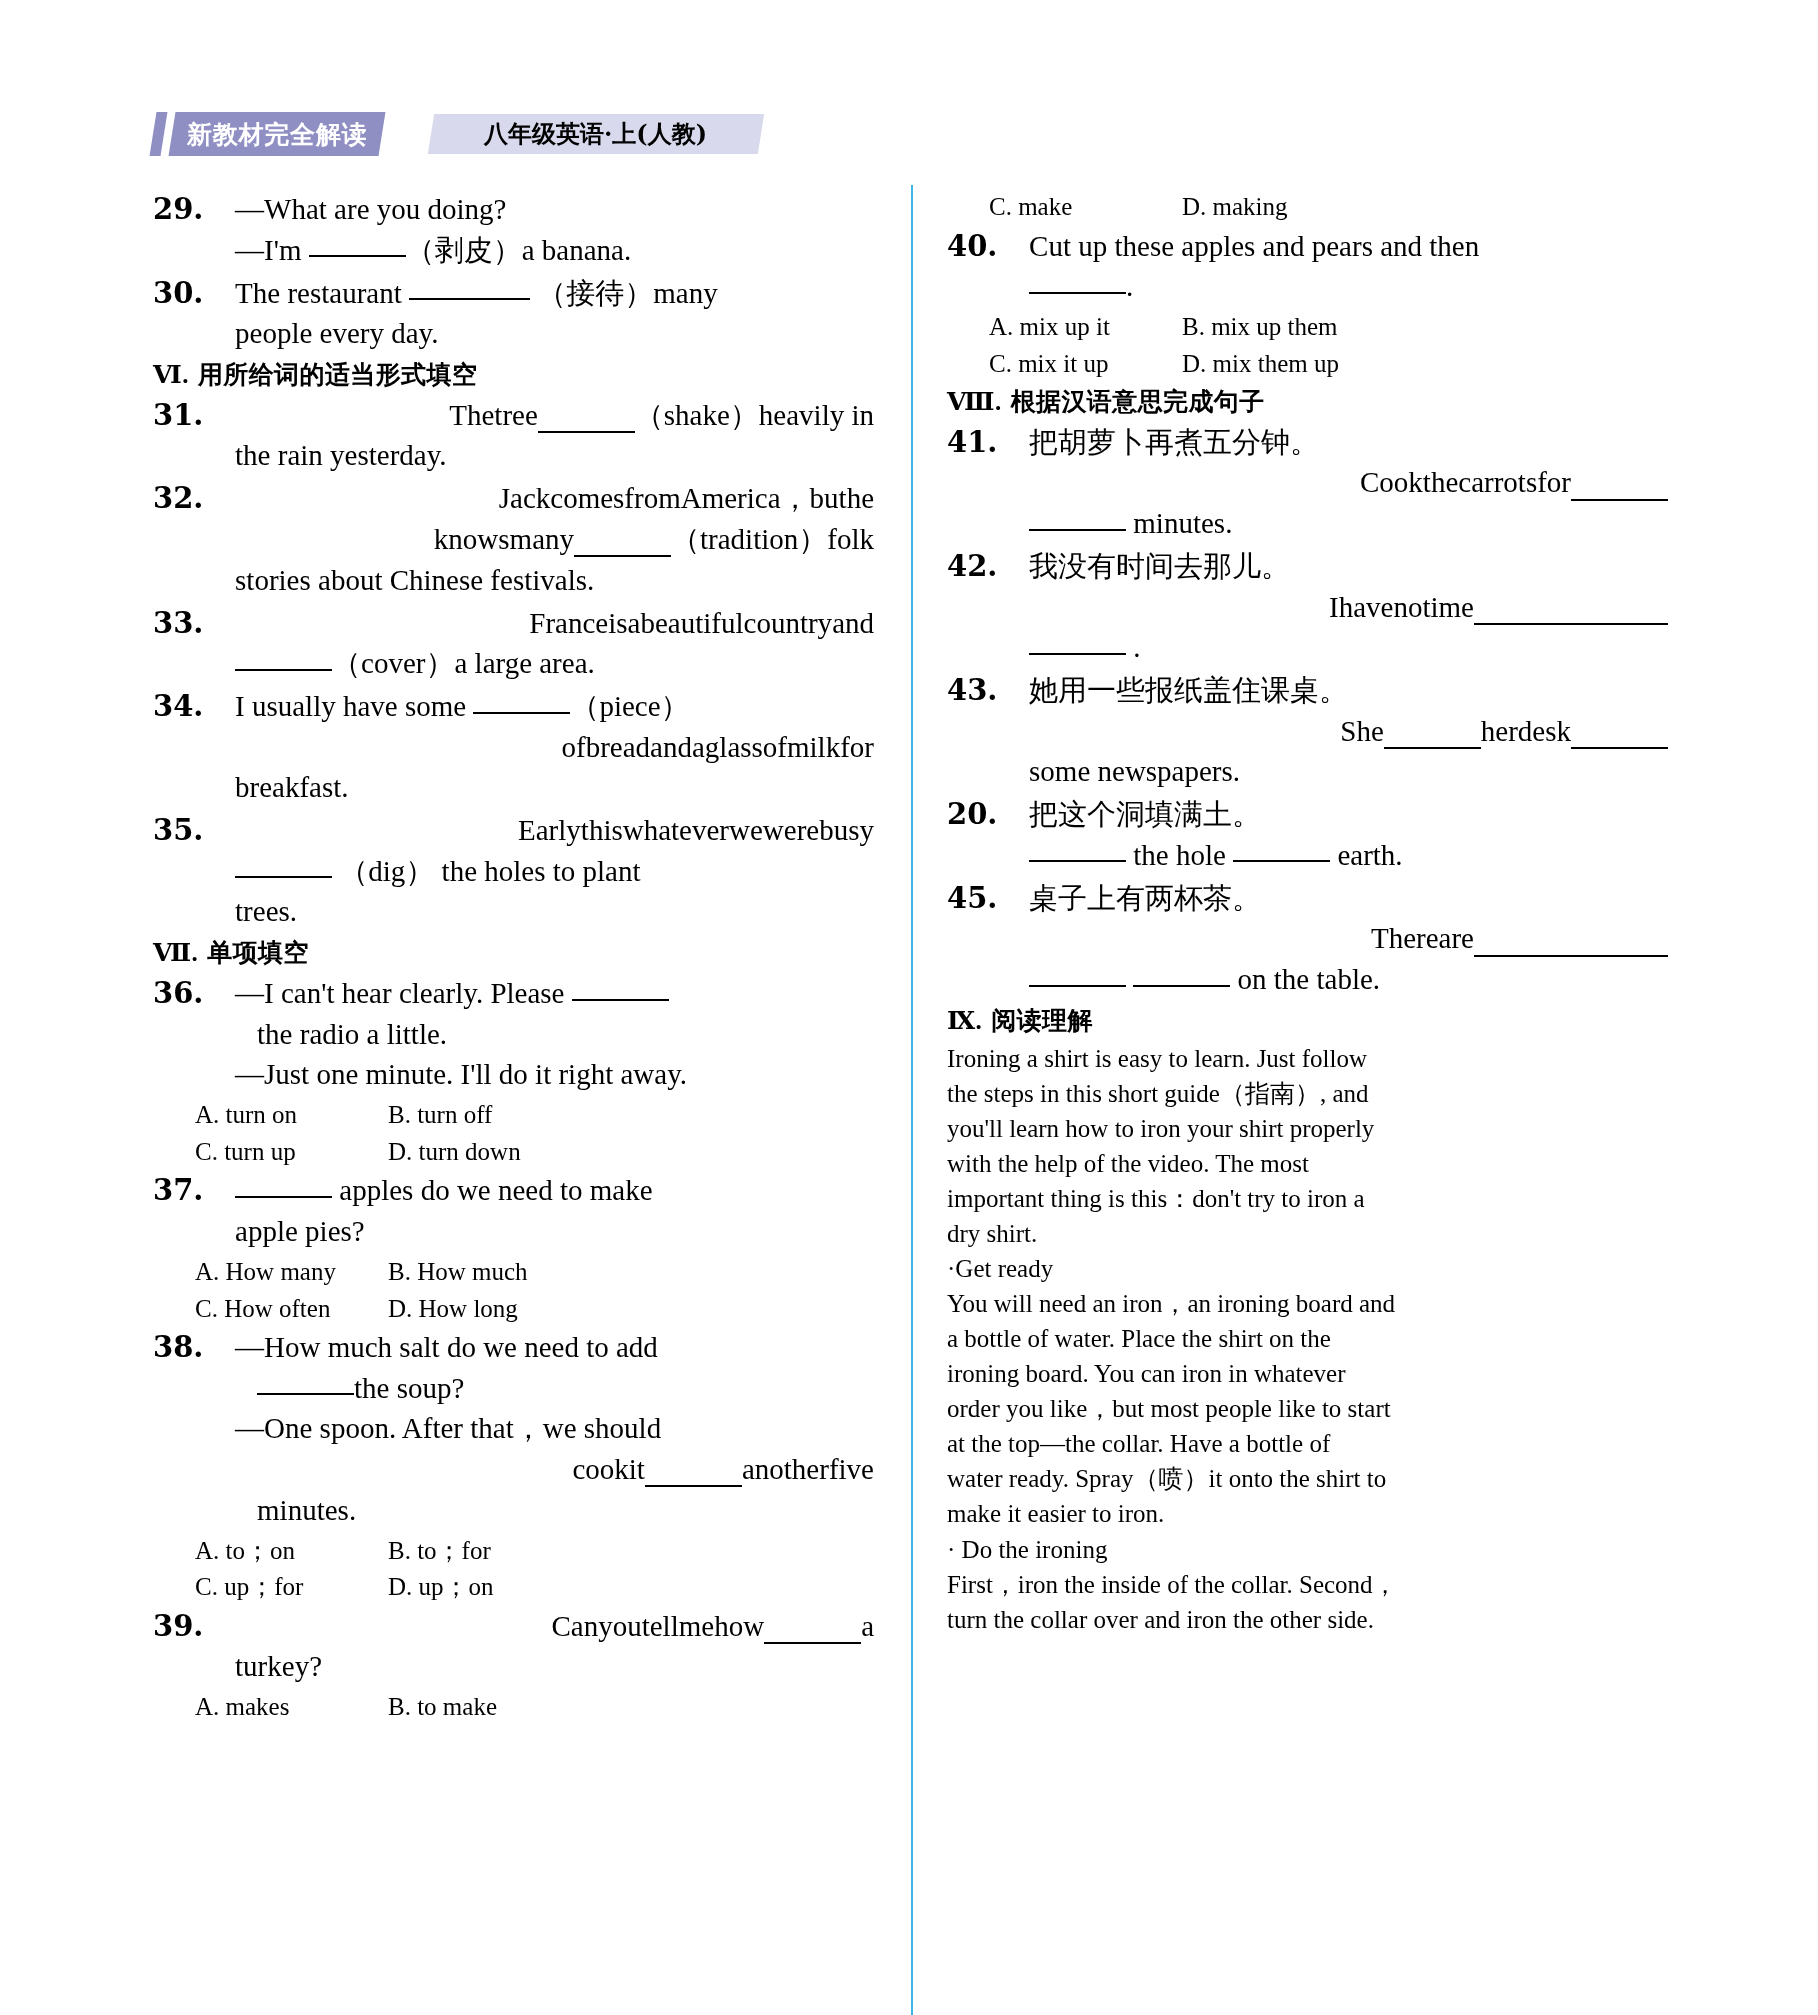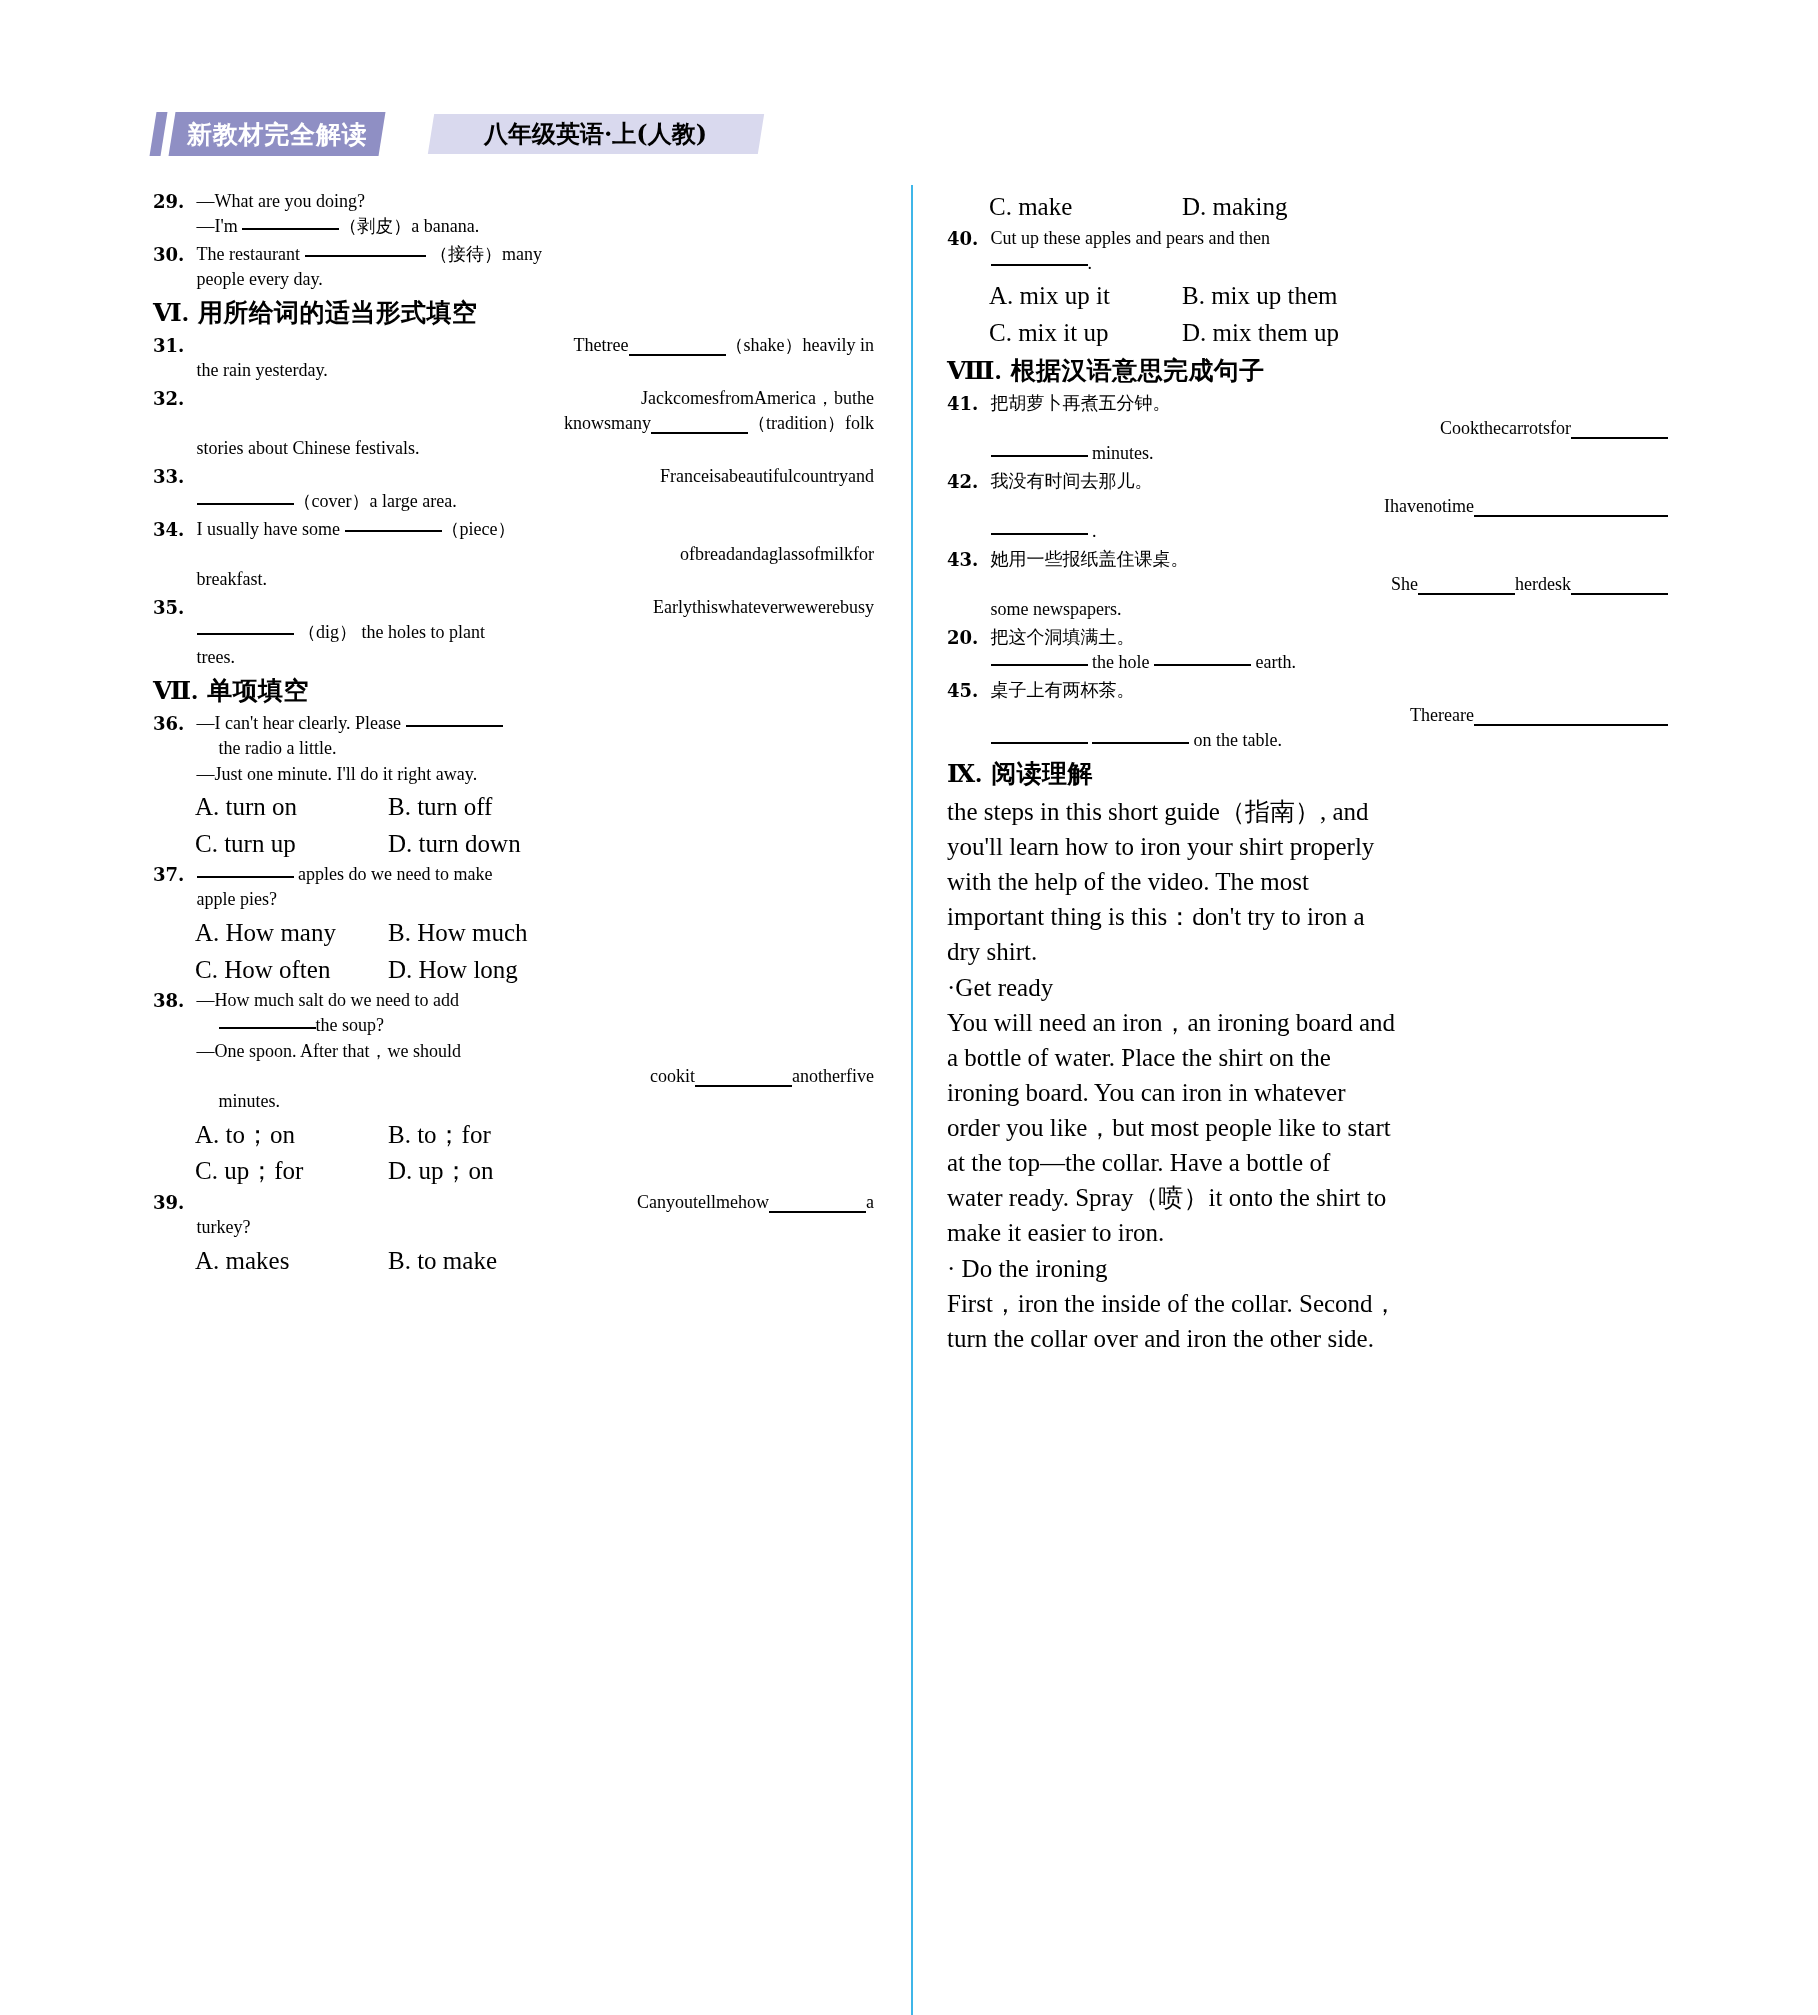--- a/index.html
+++ b/index.html
@@ -76,22 +76,23 @@
     left:758px;top:-4px;
     width:2.4px;height:2188px;
     background:#3fb6e8;
   }
 
   
   .q{
     display:flex;
     align-items:flex-start;
     margin-bottom:2.4px;
-    font-size:18px;
+    font-size:29px;
     line-height:1.40;
+    gap:30px;
   }
   .qnum{
     flex:0 0 auto;
     font-weight:bold;
     font-family:"DejaVu Serif","Liberation Serif",serif;
     min-width:42px;
     text-align:left;
     padding-right:1.6px;
   }
   .qbody{flex:1 1 auto;}
@@ -454,20 +455,21 @@
           <span class="line"><span class="blank b-md"></span> <span class="blank b-md"></span> <span>on the table.</span></span>
         </div>
       </div>
 
       <div class="sect">
         <span class="rn">Ⅸ.</span>
         <span>阅读理解</span>
       </div>
 
       <div class="para">
+        <span class="line">Ironing a shirt is easy to learn. Just follow</span>
         <span class="line">the steps in this short guide（指南）, and</span>
         <span class="line">you'll learn how to iron your shirt properly</span>
         <span class="line">with  the  help  of  the  video.  The  most</span>
         <span class="line">important thing is this：don't try to iron a</span>
         <span class="line">dry shirt.</span>
       </div>
 
       <div class="bullet">·Get ready</div>
 
       <div class="para">

